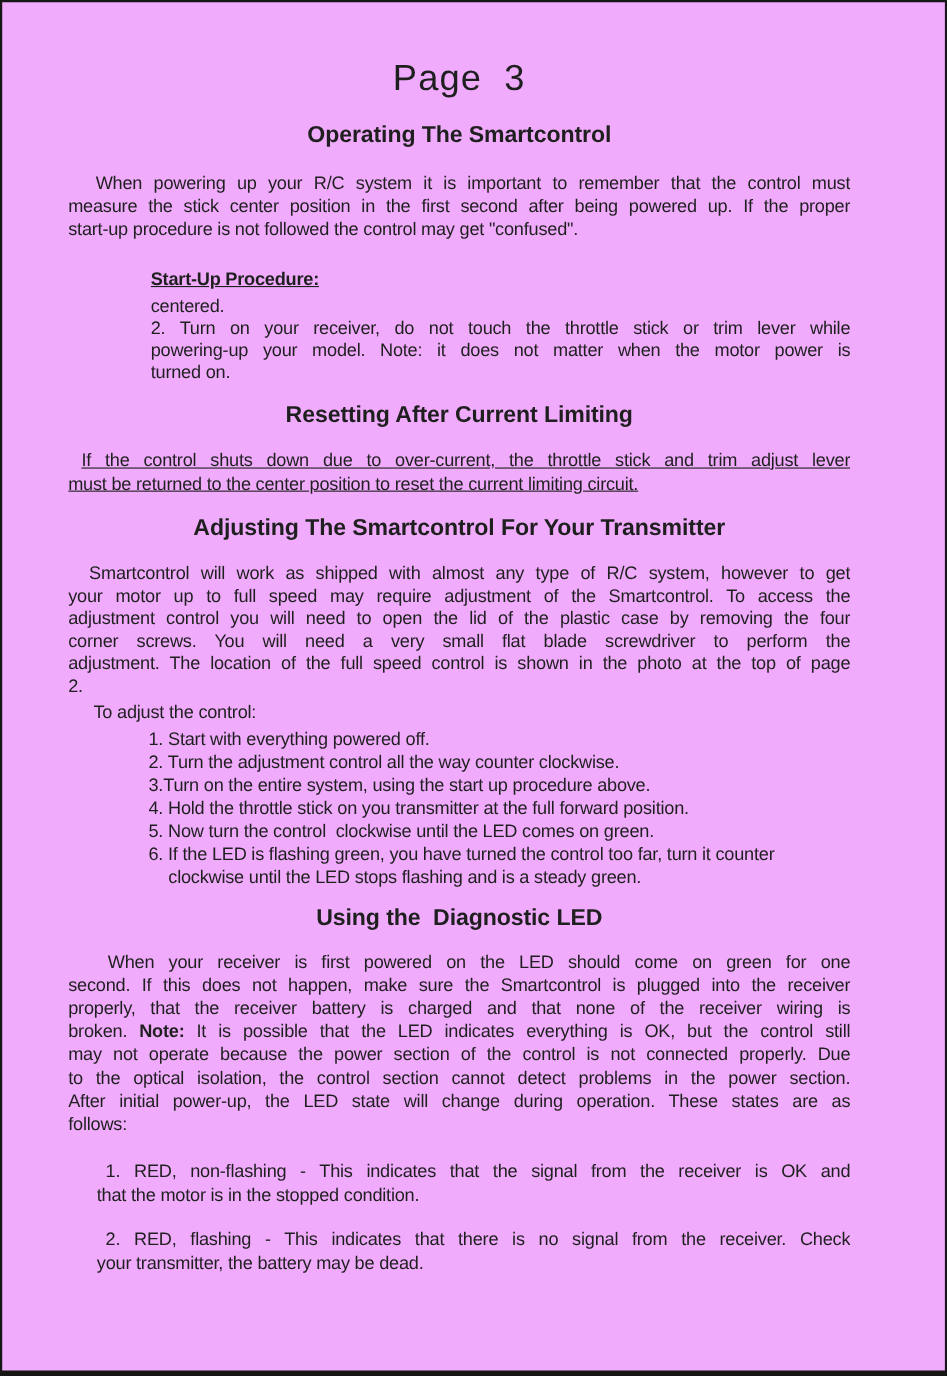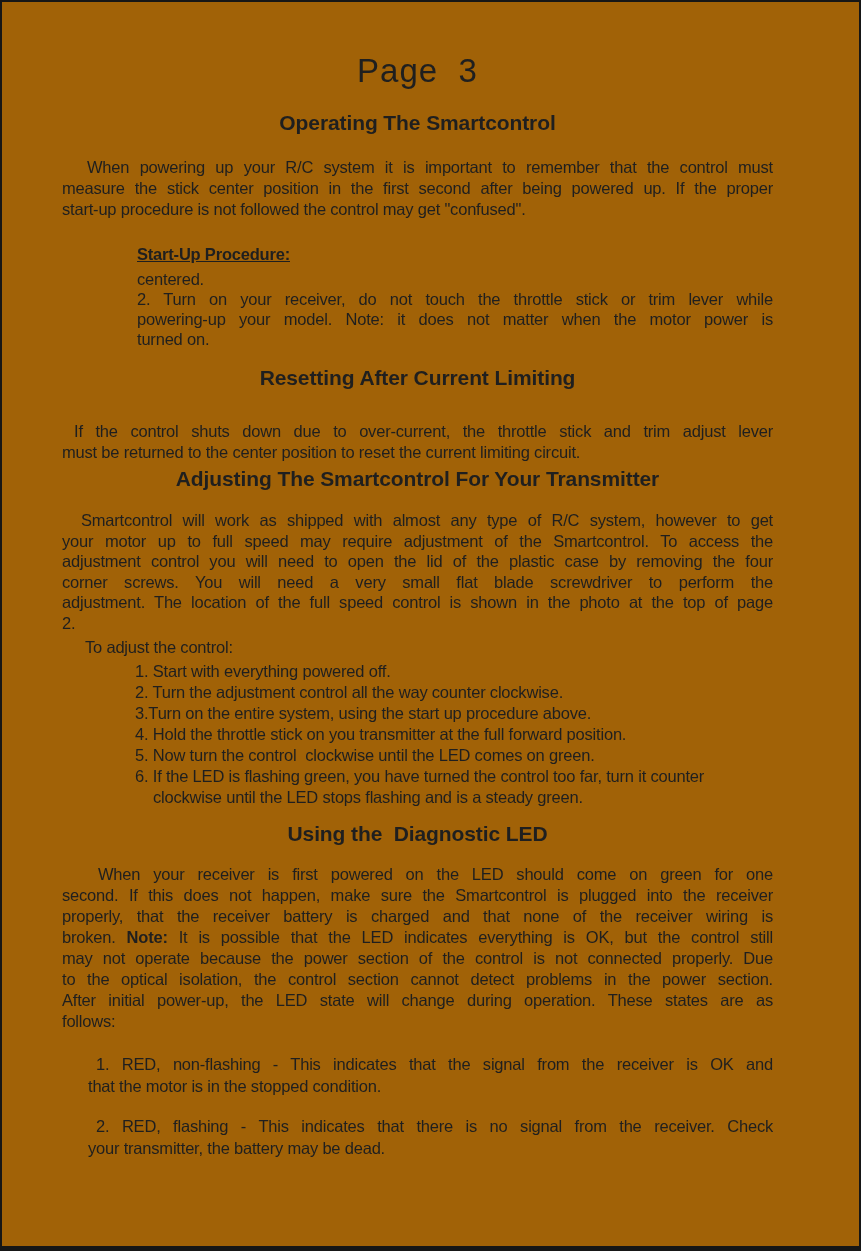--- a/index.html
+++ b/index.html
@@ -1,21 +1,21 @@
 <!DOCTYPE html>
 <html><head>
 <meta charset="utf-8">
 <style>
   html, body { margin: 0; padding: 0; background: #ffffff; }
   .page {
     position: relative;
     width: 861px;
     height: 1251px;
     box-sizing: border-box;
-    background: #a16207;
+    background: #f0abfc;
     border: 2px solid #161616;
     border-bottom-width: 5px;
     padding: 50px 86px 0 60px;
     font-family: "Liberation Sans", "DejaVu Sans", sans-serif;
     color: #1f1f1f;
     font-size: 16.5px;
     letter-spacing: -0.2px;
     overflow: hidden;
   }
   .title {
@@ -46,22 +46,22 @@
   .ind12 { text-indent: 12px; }
   .ind36 { text-indent: 36px; }
   .ind8  { text-indent: 8px; }
   .b { font-weight: bold; }
   .u { text-decoration: underline; }
 
   .op-para    { margin-top: 24px; }
   .startup    { margin-top: 24px; margin-left: 75px; }
   .startup-title { margin-bottom: 4px; font-weight: bold; }
   .resetting-h  { margin-top: 19px; }
-  .reset-para   { margin-top: 33px; }
-  .adjusting-h  { margin-top: 6px; }
+  .reset-para   { margin-top: 21px; text-decoration: underline; }
+  .adjusting-h  { margin-top: 19px; }
   .adjust-para  { margin-top: 21px; }
   .adjust-intro { margin-top: 4px; margin-left: 23px; }
   .steps        { margin-top: 4px; margin-left: 73px; }
   .step-cont    { margin-left: 18px; }
   .diag-h       { margin-top: 16px; }
   .diag-para    { margin-top: 20px; }
   .led-state-1  { margin-top: 22px; margin-left: 26px; }
   .led-state-2  { margin-top: 19px; margin-left: 26px; }
 </style>
 </head>

